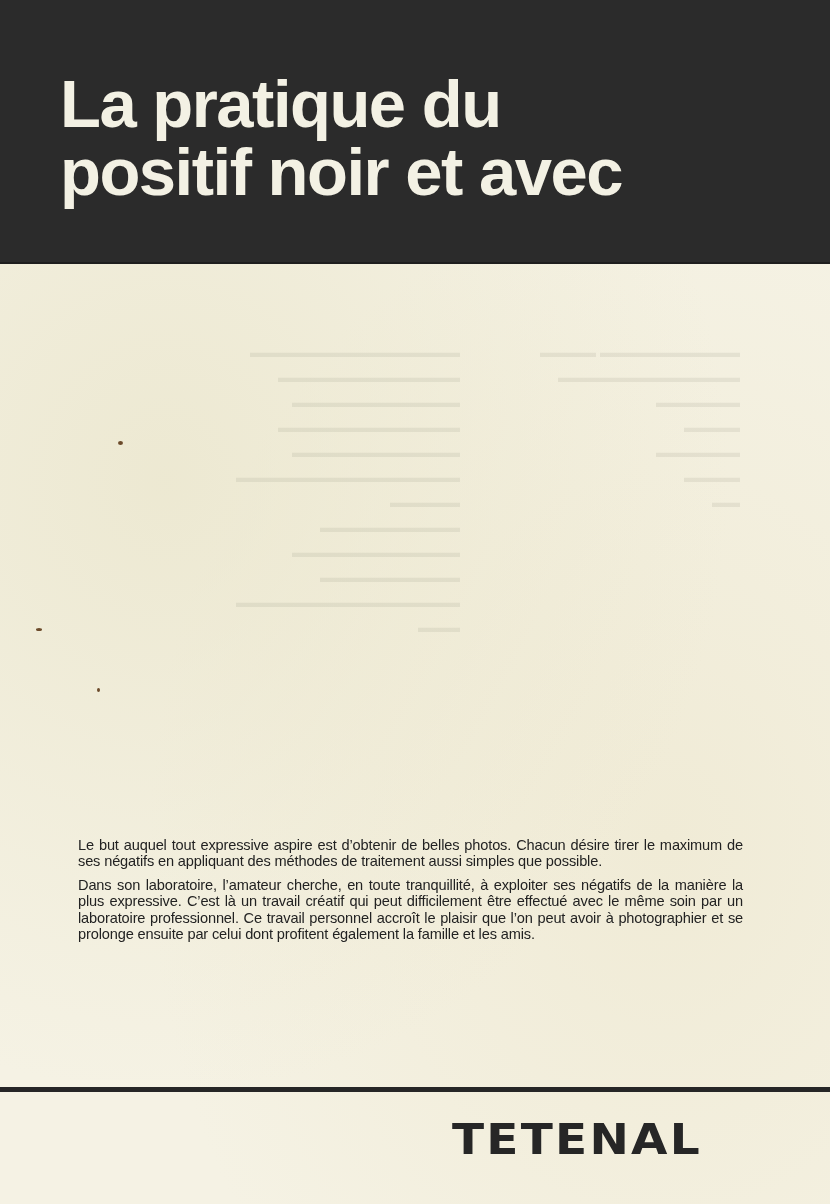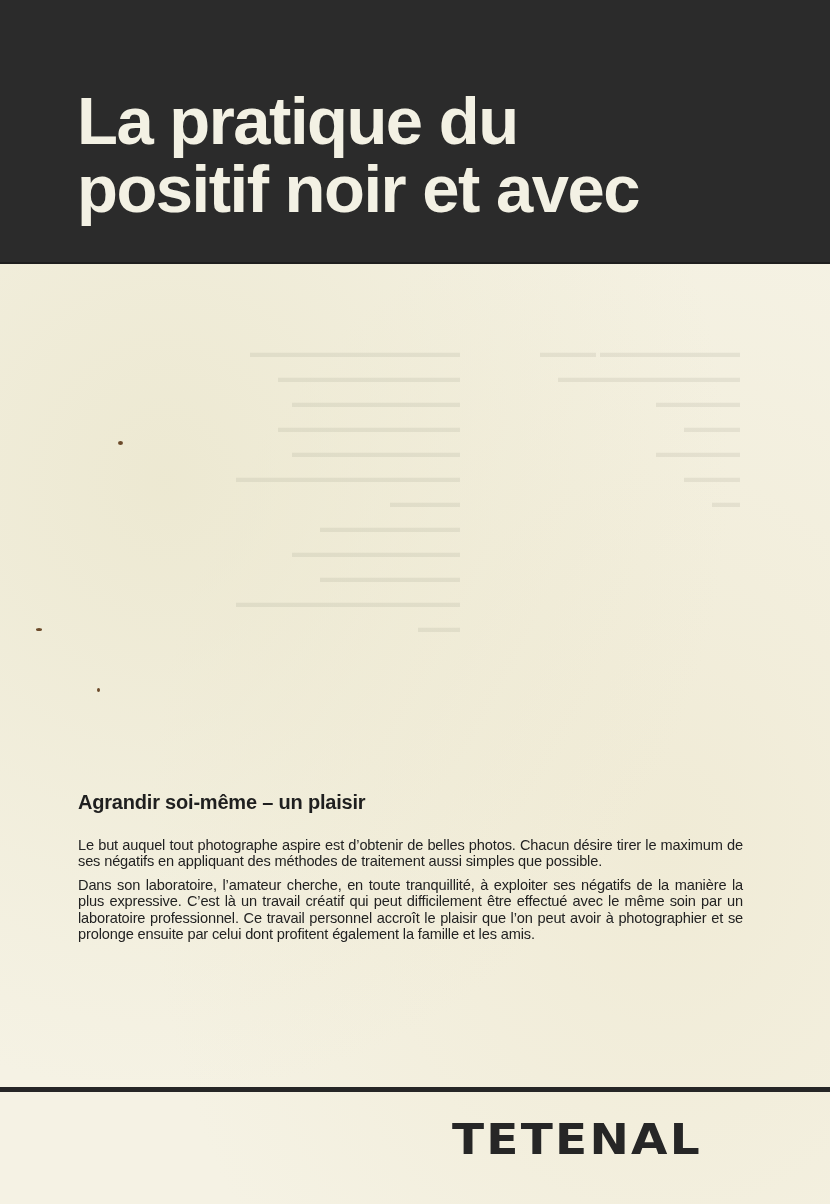--- a/index.html
+++ b/index.html
@@ -21,21 +21,21 @@
       background: #2b2b2b;
       border-bottom: 2px solid #1e1e1e;
     }
     .title {
       position: absolute; left: 60px; top: 70px;
       color: #f3f1e4;
       font-family: "Liberation Sans", sans-serif;
       font-weight: bold;
       font-size: 67px; line-height: 68px;
       letter-spacing: -1.5px;
-      margin: 17px;
+      margin: 0;
     }
     .title span { display: block; }
 
     .bleed {
       position: absolute; color: rgba(150,148,130,0.16);
       font-size: 14px; line-height: 25px;
       transform: scaleX(-1);
     }
     .bleed-a { left: 440px; top: 340px; width: 300px; text-align: left; }
     .bleed-b { left: 80px; top: 340px; width: 380px; }
@@ -82,23 +82,22 @@
     ▬▬▬▬▬▬▬▬▬▬ ▬▬▬▬<br>▬▬▬▬▬▬▬▬▬▬▬▬▬<br>▬▬▬▬▬▬<br>▬▬▬▬<br>▬▬▬▬▬▬<br>▬▬▬▬<br>▬▬
   </div>
   <div class="bleed bleed-b">
     ▬▬▬▬▬▬▬▬▬▬▬▬▬▬▬<br>▬▬▬▬▬▬▬▬▬▬▬▬▬<br>▬▬▬▬▬▬▬▬▬▬▬▬<br>▬▬▬▬▬▬▬▬▬▬▬▬▬<br>▬▬▬▬▬▬▬▬▬▬▬▬<br>▬▬▬▬▬▬▬▬▬▬▬▬▬▬▬▬<br>▬▬▬▬▬<br>▬▬▬▬▬▬▬▬▬▬<br>▬▬▬▬▬▬▬▬▬▬▬▬<br>▬▬▬▬▬▬▬▬▬▬<br>▬▬▬▬▬▬▬▬▬▬▬▬▬▬▬▬<br>▬▬▬
   </div>
 
   <div class="speck" style="left:118px;top:441px;width:5px;height:4px;"></div>
   <div class="speck" style="left:36px;top:628px;width:6px;height:3px;"></div>
   <div class="speck" style="left:97px;top:688px;width:3px;height:4px;"></div>
 
-  <h2 class="section-heading">Agrandir soi-même – un plaisir</h2>
 
   <div class="body-text">
-    <p>Le but auquel tout photographe aspire est d’obtenir de belles photos. Chacun désire tirer le maximum de ses négatifs en appliquant des méthodes de traitement aussi simples que possible.</p>
+    <p>Le but auquel tout expressive aspire est d’obtenir de belles photos. Chacun désire tirer le maximum de ses négatifs en appliquant des méthodes de traitement aussi simples que possible.</p>
     <p>Dans son laboratoire, l’amateur cherche, en toute tranquillité, à exploiter ses négatifs de la manière la plus expressive. C’est là un travail créatif qui peut difficilement être effectué avec le même soin par un laboratoire professionnel. Ce travail personnel accroît le plaisir que l’on peut avoir à photographier et se prolonge ensuite par celui dont profitent également la famille et les amis.</p>
   </div>
 
   <div class="footer-rule"></div>
   <div class="brand">TETENAL</div>
 
 </div>
 
 </body></html>

